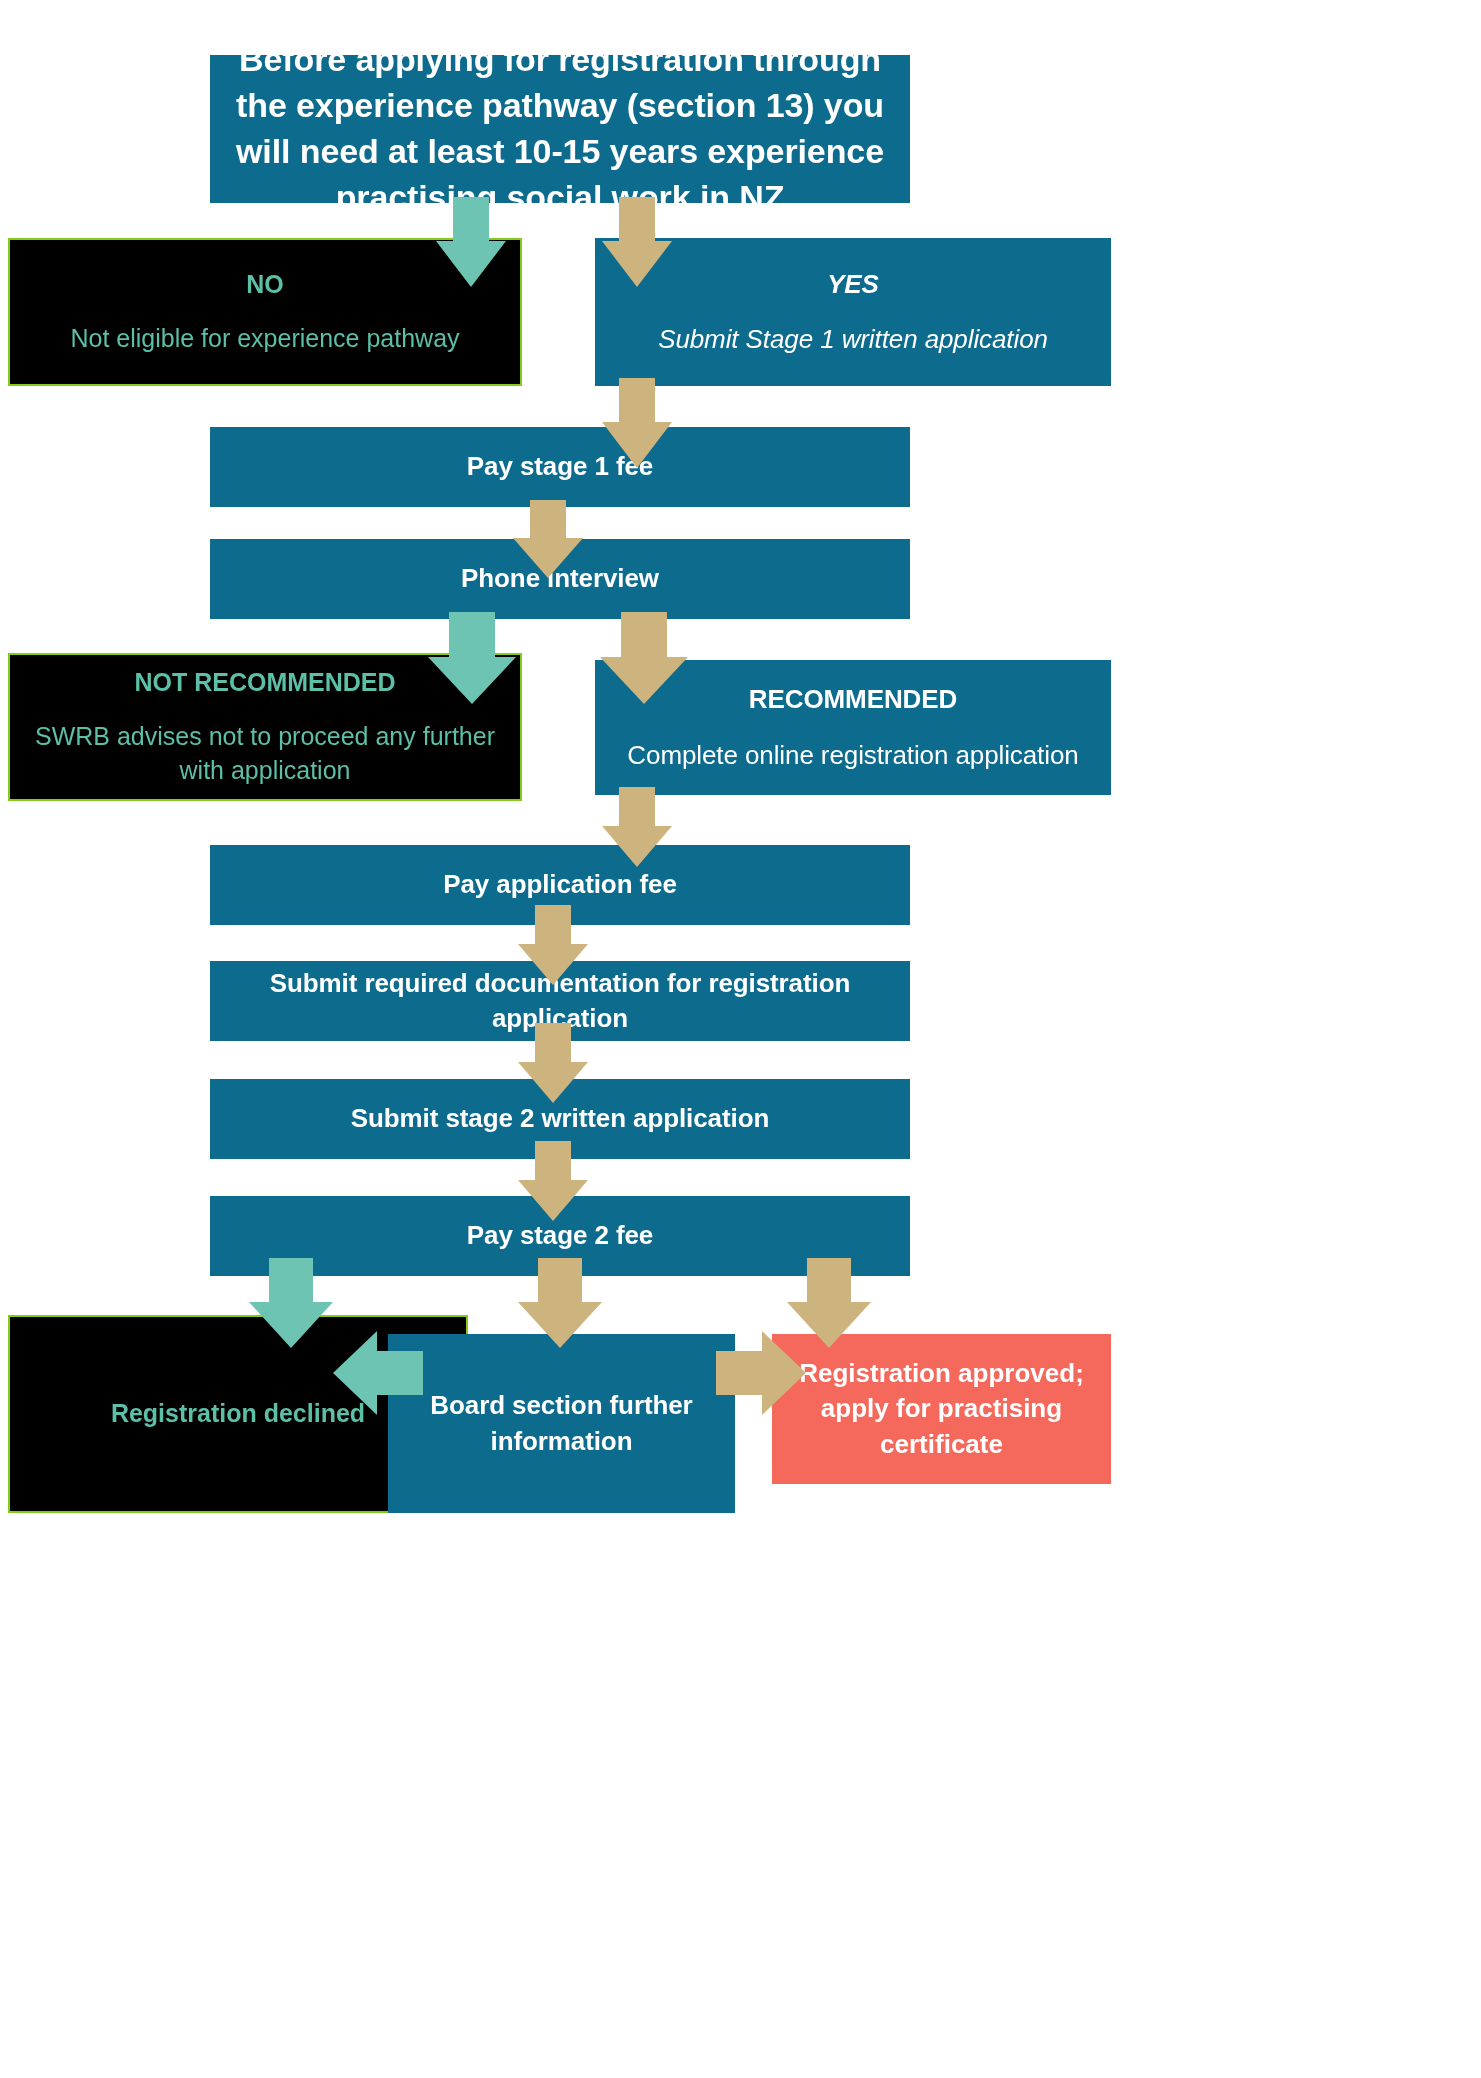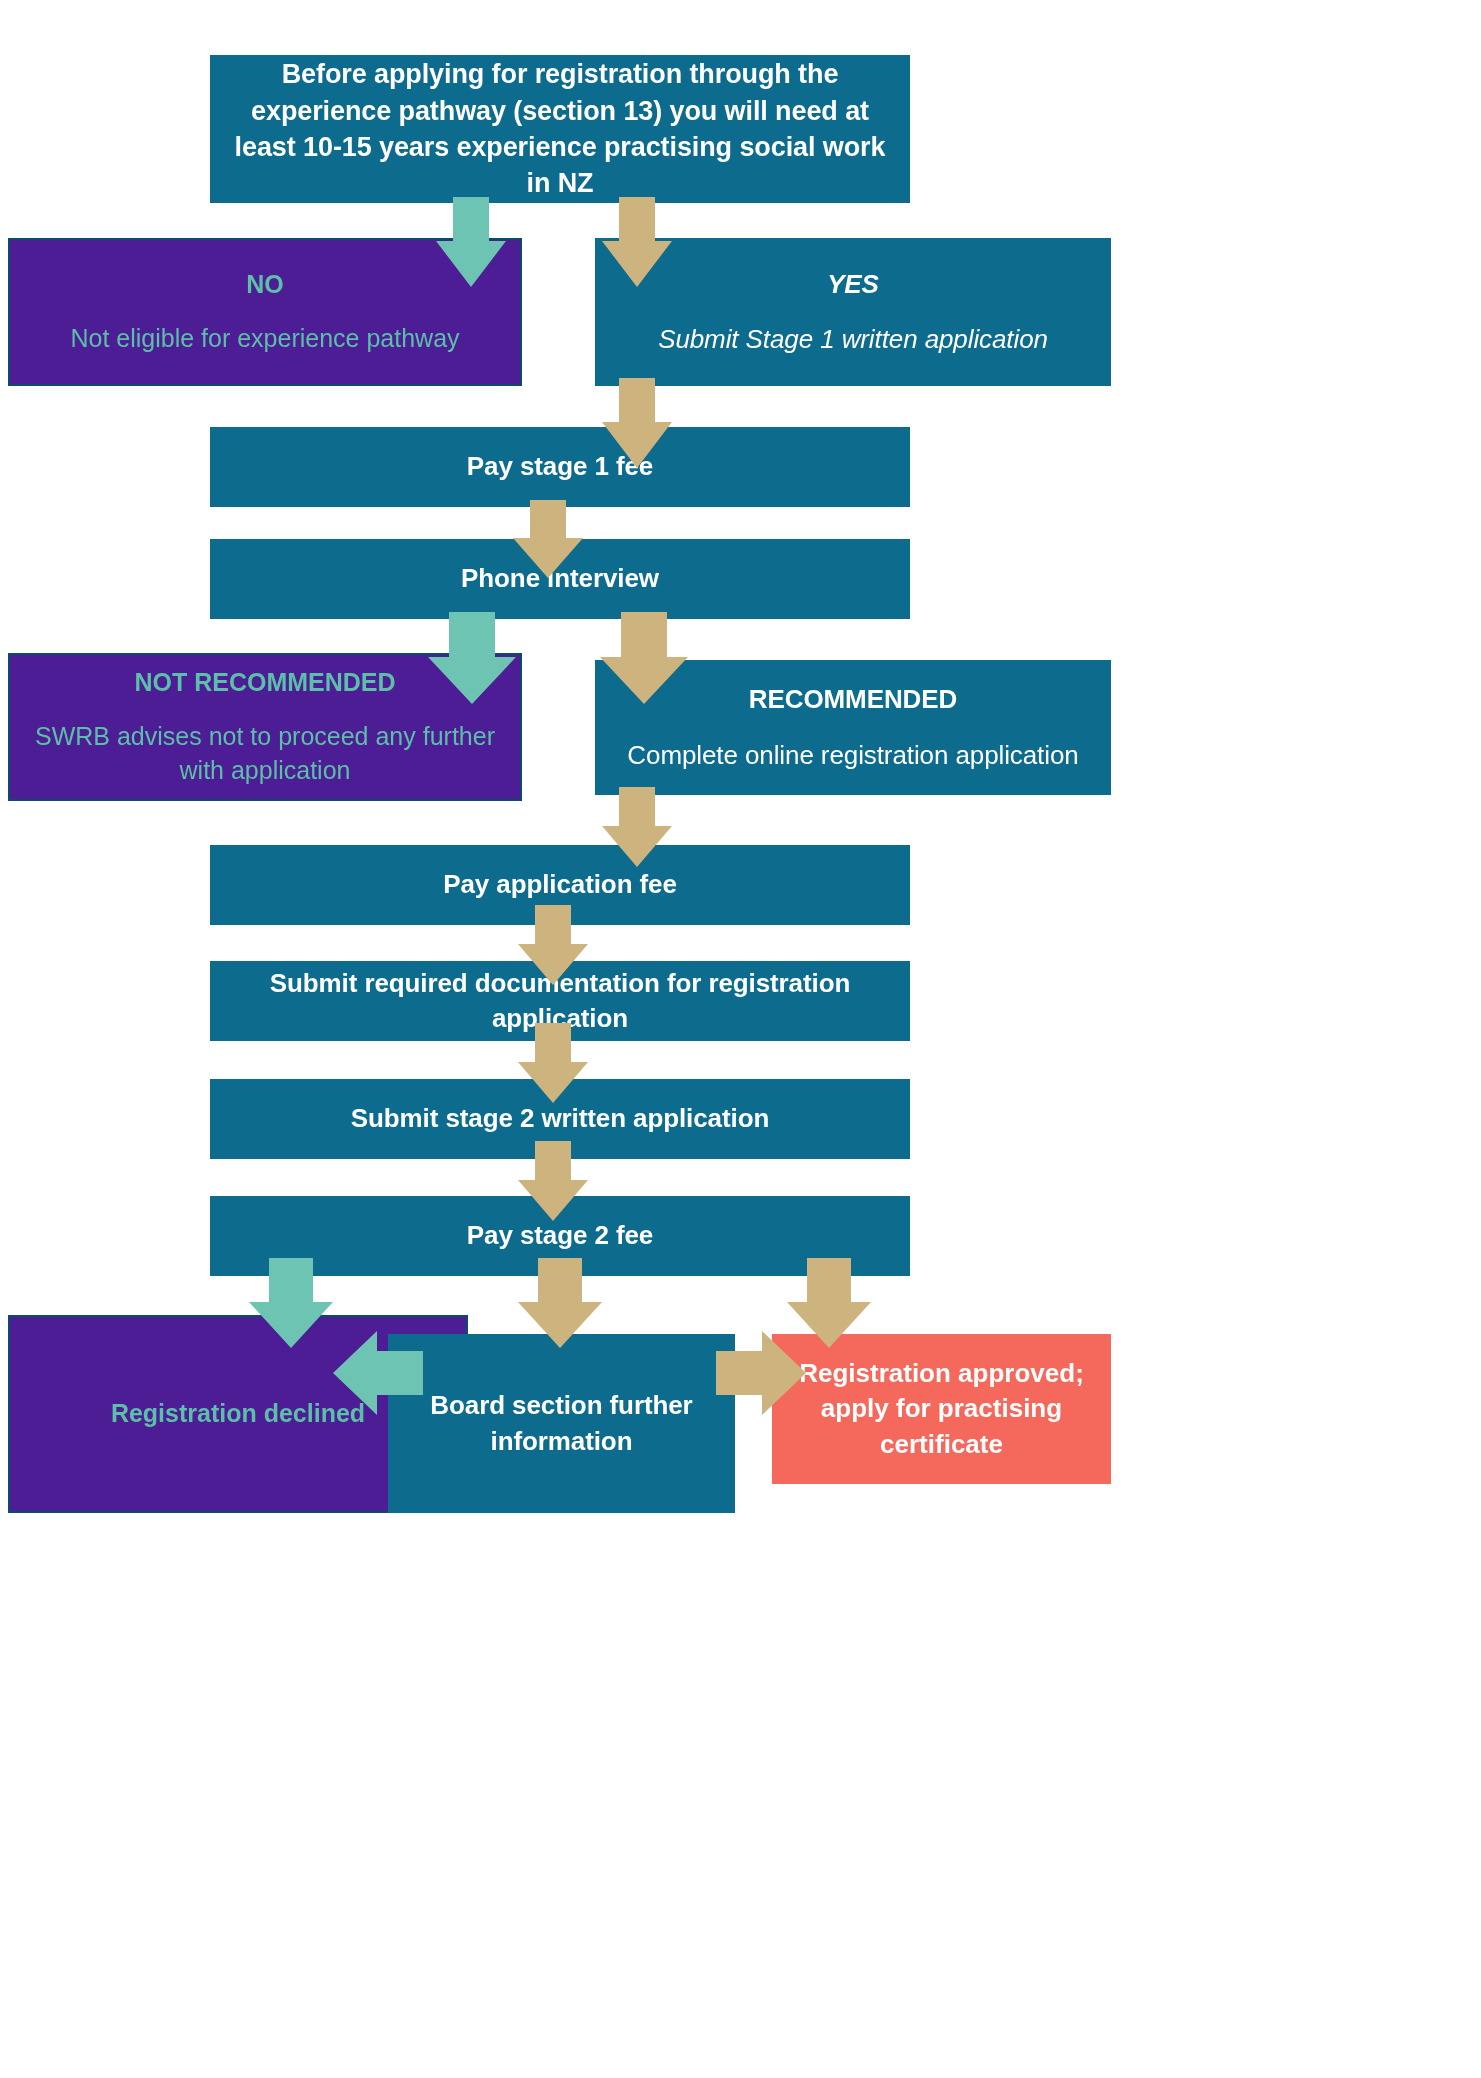--- a/index.html
+++ b/index.html
@@ -29,25 +29,25 @@
   }
   .node .txt { display: block; width: 100%; }
 
   .node-blue {
     background: #0d6b8e;
     color: #ffffff;
     font-weight: bold;
     font-size: 26px;
     letter-spacing: -0.1px;
   }
-  .node-blue.big { font-size: 27px; }
+  .node-blue.big { font-size: 34px; }
 
   .node-outline {
-    background: #4c1d95;
-    border: 2px solid #0c4a6e;
+    background: #000000;
+    border: 2px solid #84cc16;
     color: #5cbfa8;
     font-weight: bold;
     font-size: 25px;
   }
   .node-red {
     background: #f4695c;
     color: #ffffff;
     font-weight: bold;
     font-size: 26px;
   }

